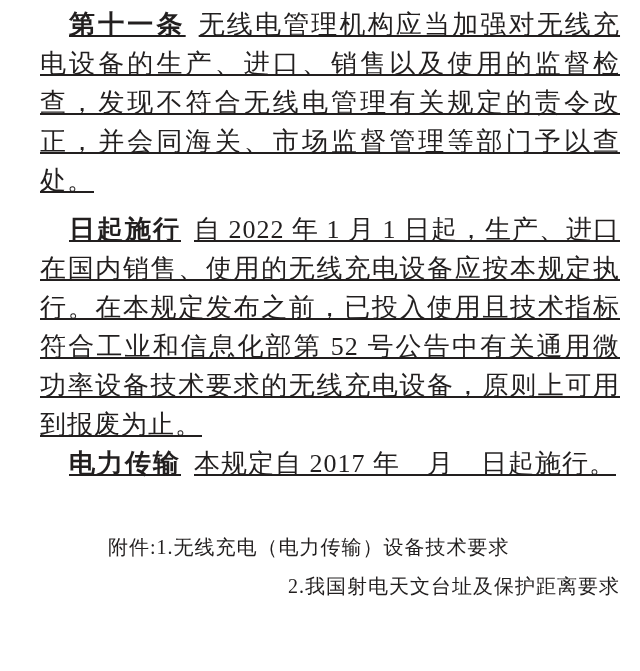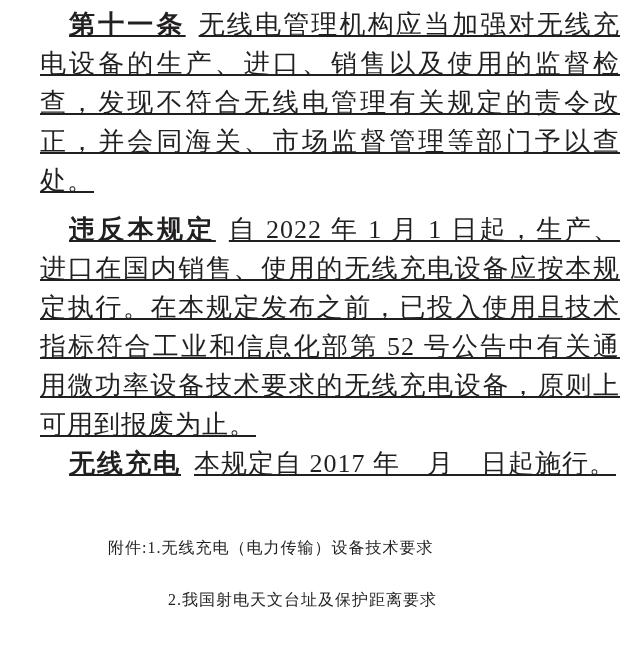--- a/index.html
+++ b/index.html
@@ -37,43 +37,43 @@
   .article-label {
     font-family: "Liberation Sans", "DejaVu Sans", sans-serif;
     font-weight: 700;
     letter-spacing: 2px;
     margin-right: 13px;
   }
   .attachments {
     margin-top: 45px;
   }
   .attachment-line {
-    font-size: 16px;
+    font-size: 20px;
     line-height: 39px;
     letter-spacing: 1px;
     white-space: nowrap;
   }
   .attachment-line.first {
     margin-left: 68px;
   }
   .attachment-line.second {
     margin-left: 128px;
-    margin-top: 13px;
+    text-align: right;
   }
 </style>
 </head>
 <body>
 
 <div class="page">
 
   <p class="article"><span class="article-label">第十一条</span><span class="article-text">无线电管理机构应当加强对无线充电设备的生产、进口、销售以及使用的监督检查，发现不符合无线电管理有关规定的责令改正，并会同海关、市场监督管理等部门予以查处。</span></p>
 
 
-  <p class="article no-gap"><span class="article-label">违反本规定</span><span class="article-text">自 2022 年 1 月 1 日起，生产、进口在国内销售、使用的无线充电设备应按本规定执行。在本规定发布之前，已投入使用且技术指标符合工业和信息化部第 52 号公告中有关通用微功率设备技术要求的无线充电设备，原则上可用到报废为止。</span></p>
+  <p class="article no-gap"><span class="article-label">日起施行</span><span class="article-text">自 2022 年 1 月 1 日起，生产、进口在国内销售、使用的无线充电设备应按本规定执行。在本规定发布之前，已投入使用且技术指标符合工业和信息化部第 52 号公告中有关通用微功率设备技术要求的无线充电设备，原则上可用到报废为止。</span></p>
 
-  <p class="article no-gap"><span class="article-label">无线充电</span><span class="article-text">本规定自 2017 年　月　日起施行。</span></p>
+  <p class="article no-gap"><span class="article-label">电力传输</span><span class="article-text">本规定自 2017 年　月　日起施行。</span></p>
 
   <div class="attachments">
     <div class="attachment-line first">附件:1.无线充电（电力传输）设备技术要求</div>
     <div class="attachment-line second">2.我国射电天文台址及保护距离要求</div>
   </div>
 
 </div>
 
 </body></html>

